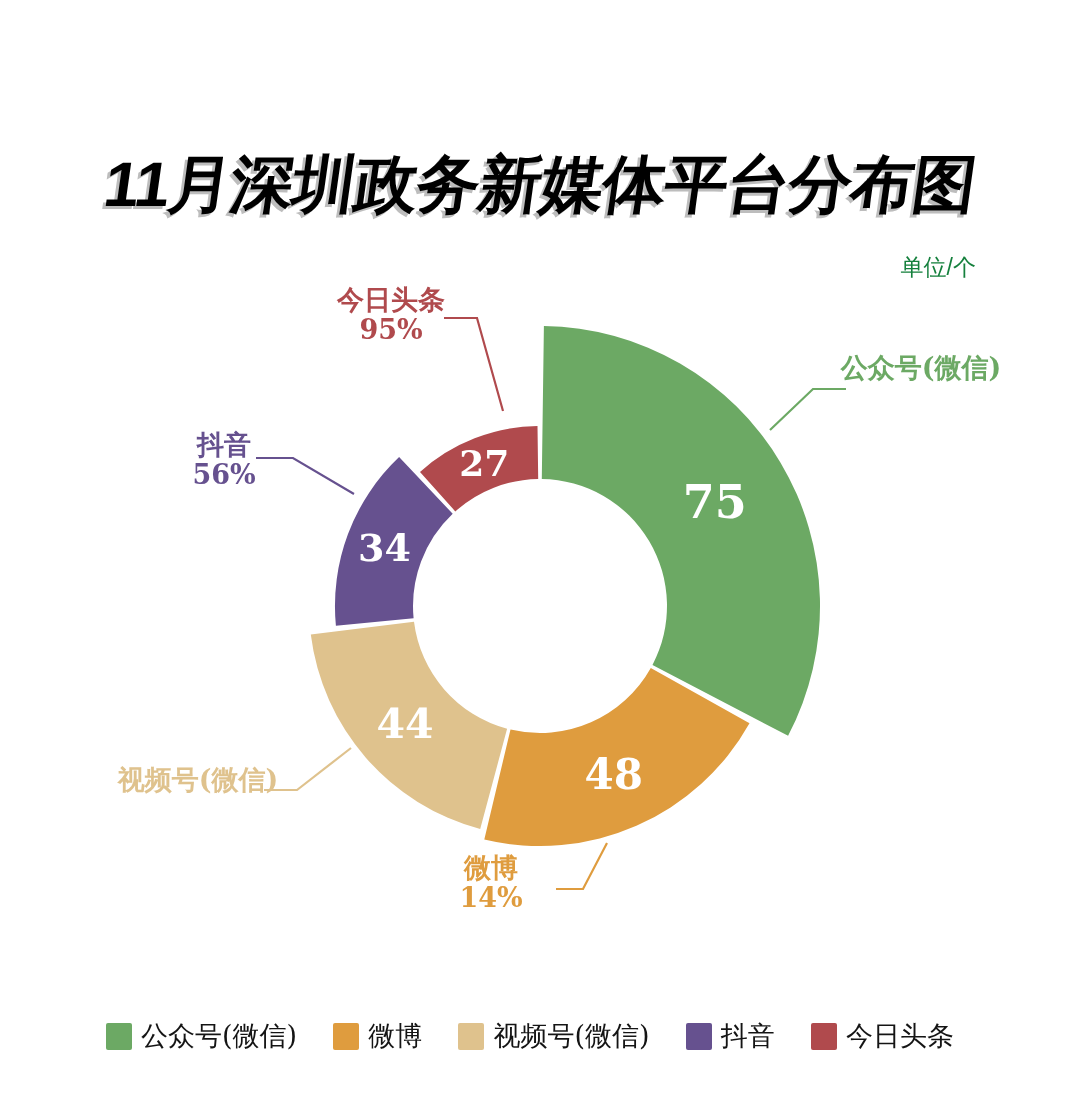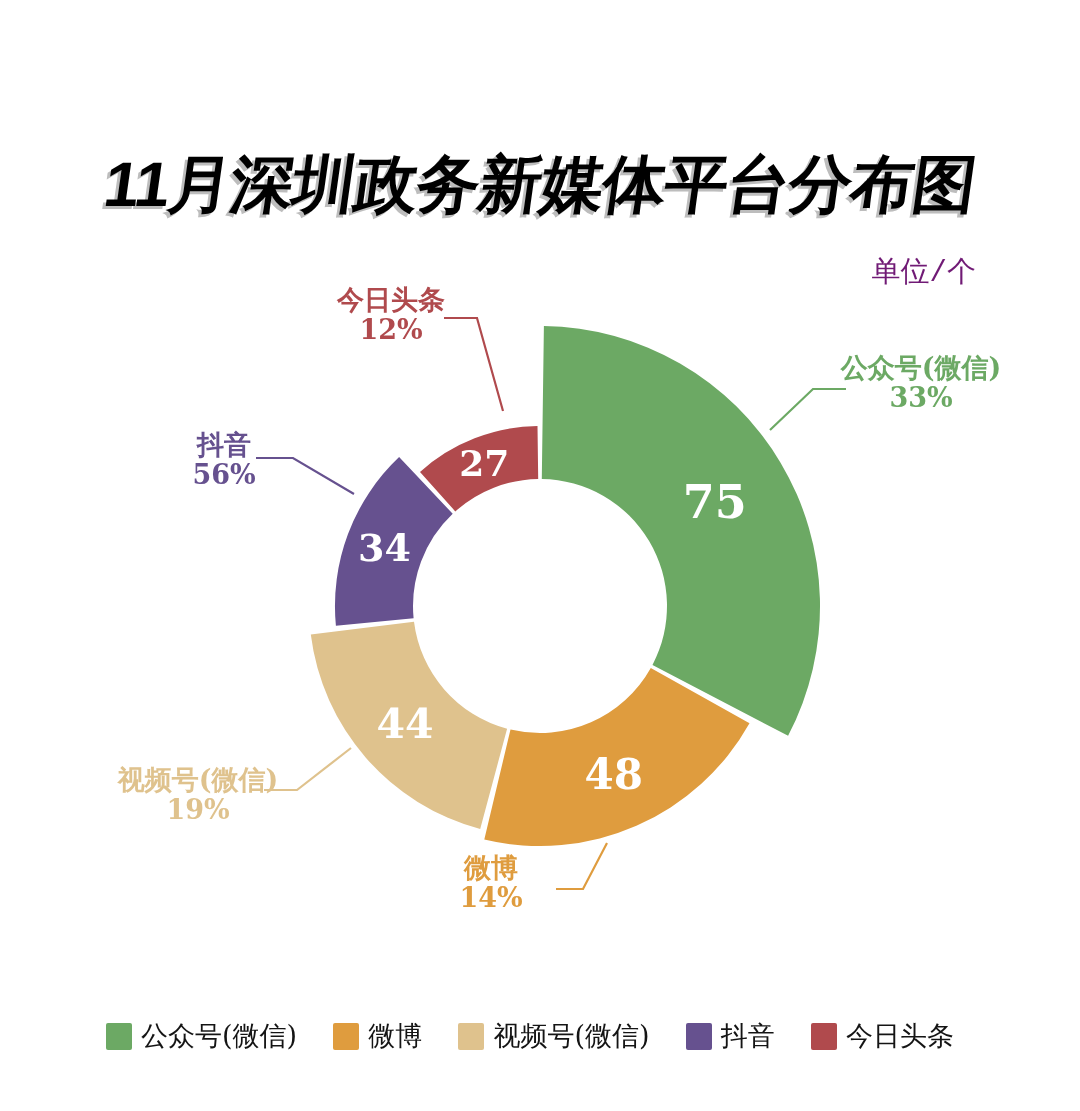--- a/index.html
+++ b/index.html
@@ -2,22 +2,22 @@
 <html><head>
 <meta charset="utf-8">
 <style>
   html,body{margin:0;padding:0;background:#fff;}
   #page-root{position:relative;width:1080px;height:1111px;background:#ffffff;overflow:hidden;
              font-family:"Liberation Sans",sans-serif;}
   .chart-title{position:absolute;top:142px;left:50%;transform:translateX(-50%) skewX(-8deg);
                font-family:"Liberation Sans",sans-serif;font-weight:900;font-size:63px;
                letter-spacing:-1px;color:#000;white-space:nowrap;
                text-shadow:-3px 3px 0 #bdbdbd;}
-  .unit-label{position:absolute;top:252px;right:104px;font-size:29px;color:#701a75;
-              font-family:Liberation Mono, monospace;}
+  .unit-label{position:absolute;top:252px;right:104px;font-size:23px;color:#15803d;
+              font-family:Liberation Sans, sans-serif;}
   svg.donut{position:absolute;left:0;top:0;}
   .callout-label{position:absolute;transform:translateX(-50%);text-align:center;
                  font-family:"DejaVu Serif","Liberation Serif",serif;font-weight:700;
                  font-size:27px;line-height:30px;white-space:nowrap;}
   .slice-value{font-family:"DejaVu Serif","Liberation Serif",serif;font-weight:700;fill:#ffffff;}
   .legend{position:absolute;left:106px;top:1018px;width:848px;display:flex;
           justify-content:space-between;align-items:center;}
   .legend-item{display:flex;align-items:center;gap:9px;}
   .legend-swatch{width:26px;height:27px;border-radius:2px;flex:none;}
   .legend-text{font-family:"DejaVu Serif","Liberation Serif",serif;font-size:27px;color:#141414;
@@ -44,37 +44,35 @@
       <text x="384.5" y="547.8" text-anchor="middle" dominant-baseline="central" class="slice-value" font-size="38">34</text>
       <polyline points="256,458 293,458 354,494" fill="none" stroke="#66518F" stroke-width="2.2"></polyline>
       <path d="M420.0,471.9 A180,180 0 0 1 537.5,426.0 L538.2,479.0 A127,127 0 0 0 455.3,511.4 Z" fill="#B04A4D"></path>
       <text x="484.2" y="463.0" text-anchor="middle" dominant-baseline="central" class="slice-value" font-size="36">27</text>
       <polyline points="444,318 477,318 503,411" fill="none" stroke="#B04A4D" stroke-width="2.2"></polyline>
     </svg>
 
   <div id="callout-layer">
       <div class="callout-label" style="left: 921px; top: 353px; color: rgb(108, 169, 100);">
         <div>公众号(微信)</div>
-        <div>33%</div>
       </div>
       <div class="callout-label" style="left: 491px; top: 853px; color: rgb(223, 156, 62);">
         <div>微博</div>
         <div>14%</div>
       </div>
       <div class="callout-label" style="left: 198px; top: 765px; color: rgb(223, 194, 141);">
         <div>视频号(微信)</div>
-        <div>19%</div>
       </div>
       <div class="callout-label" style="left: 224px; top: 430px; color: rgb(102, 81, 143);">
         <div>抖音</div>
         <div>56%</div>
       </div>
       <div class="callout-label" style="left: 391px; top: 285px; color: rgb(176, 74, 77);">
         <div>今日头条</div>
-        <div>12%</div>
+        <div>95%</div>
       </div>
     </div>
 
   <div class="legend" id="legend">
       <div class="legend-item">
         <span class="legend-swatch" style="background: rgb(108, 169, 100);"></span>
         <span class="legend-text">公众号(微信)</span>
       </div>
       <div class="legend-item">
         <span class="legend-swatch" style="background: rgb(223, 156, 62);"></span>

